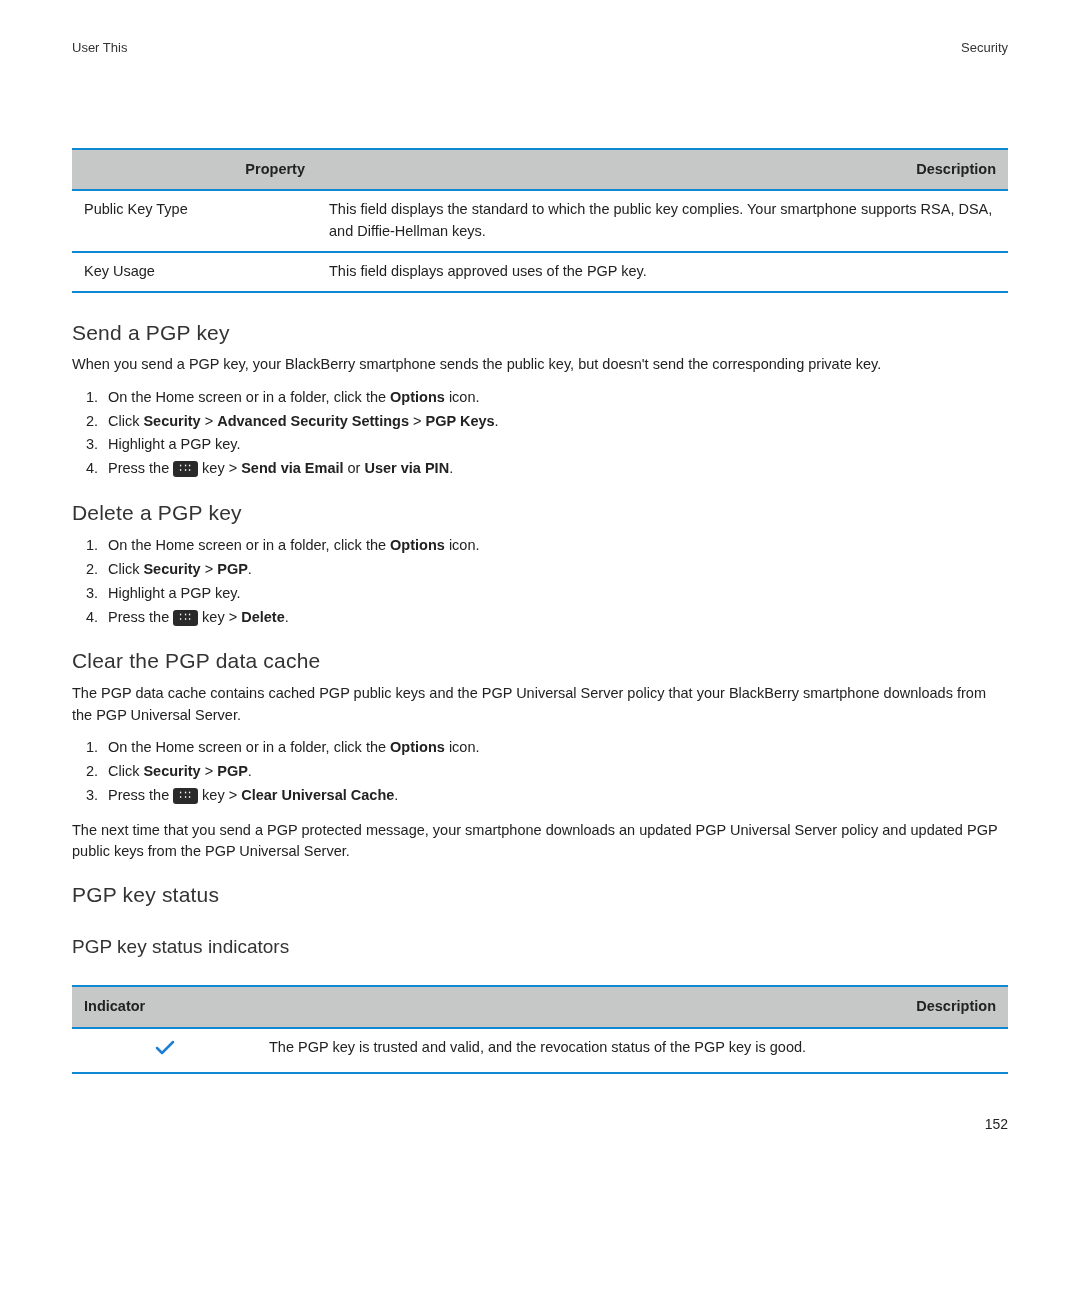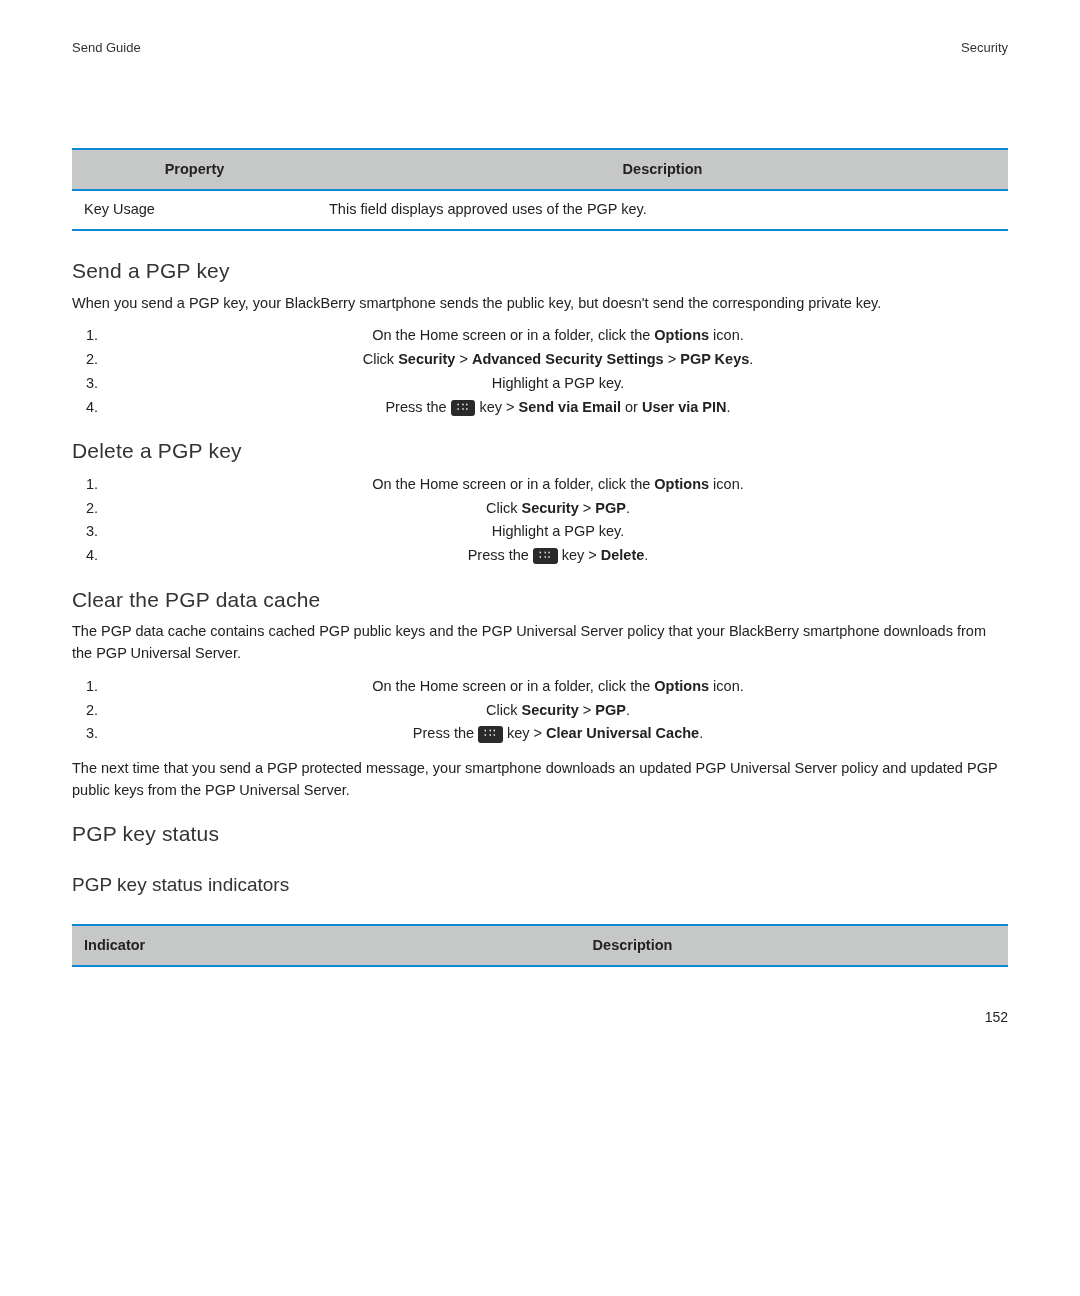--- a/index.html
+++ b/index.html
@@ -22,21 +22,21 @@
     }
     table {
       width: 100%;
       border-collapse: collapse;
       margin-bottom: 24px;
     }
     thead tr {
       background: #c6c8c8;
     }
     th {
-      text-align: center;
+      text-align: right;
       font-weight: bold;
       padding: 9px 12px;
       border-top: 2px solid #0e88d3;
       border-bottom: 2px solid #0e88d3;
     }
     td {
       padding: 8px 12px 8px 12px;
       vertical-align: top;
       border-bottom: 2px solid #0e88d3;
     }
@@ -58,21 +58,21 @@
       color: #333;
       margin-top: 22px;
       margin-bottom: 10px;
     }
     p { margin: 6px 0 10px 0; }
     ol {
       list-style-position: outside;
       padding-left: 24px;
       margin: 6px 0 12px 6px;
     }
-    ol li { padding: 1px 0 1px 6px; text-align: center; }
+    ol li { padding: 1px 0 1px 6px; }
     .bb-key {
       display: inline-block;
       background: #2a2a2a;
       color: #fff;
       padding: 1px 6px 2px 6px;
       border-radius: 3px;
       vertical-align: middle;
       line-height: 1.1;
       font-size: 12px;
       letter-spacing: 1px;
@@ -96,32 +96,36 @@
       display: inline-block;
       color: #1d7fd4;
       font-size: 18px;
       font-weight: bold;
     }
   </style>
 </head>
 <body>
 
 <div class="header-row">
-  <span>Send Guide</span>
+  <span>User This</span>
   <span>Security</span>
 </div>
 
 <table>
   <thead>
     <tr>
       <th class="prop-col">Property</th>
       <th>Description</th>
     </tr>
   </thead>
   <tbody>
+    <tr>
+      <td>Public Key Type</td>
+      <td>This field displays the standard to which the public key complies. Your smartphone supports RSA, DSA, and Diffie-Hellman keys.</td>
+    </tr>
     <tr>
       <td>Key Usage</td>
       <td>This field displays approved uses of the PGP key.</td>
     </tr>
   </tbody>
 </table>
 
 <h2>Send a PGP key</h2>
 <p>When you send a PGP key, your BlackBerry smartphone sends the public key, but doesn't send the corresponding private key.</p>
 <ol>
@@ -152,16 +156,26 @@
 <h3>PGP key status indicators</h3>
 
 <table style="margin-top:24px;">
   <thead>
     <tr>
       <th class="ind-col" style="text-align:left;">Indicator</th>
       <th>Description</th>
     </tr>
   </thead>
   <tbody>
+    <tr>
+      <td class="icon-cell">
+        <span class="check-icon">
+          <svg width="20" height="16" viewBox="0 0 20 16">
+            <path d="M2 8 L7 13 L18 2" fill="none" stroke="#1d7fd4" stroke-width="2.5" stroke-linecap="round" stroke-linejoin="round"></path>
+          </svg>
+        </span>
+      </td>
+      <td>The PGP key is trusted and valid, and the revocation status of the PGP key is good.</td>
+    </tr>
   </tbody>
 </table>
 
 <div class="page-num">152</div>
 
 </body></html>

